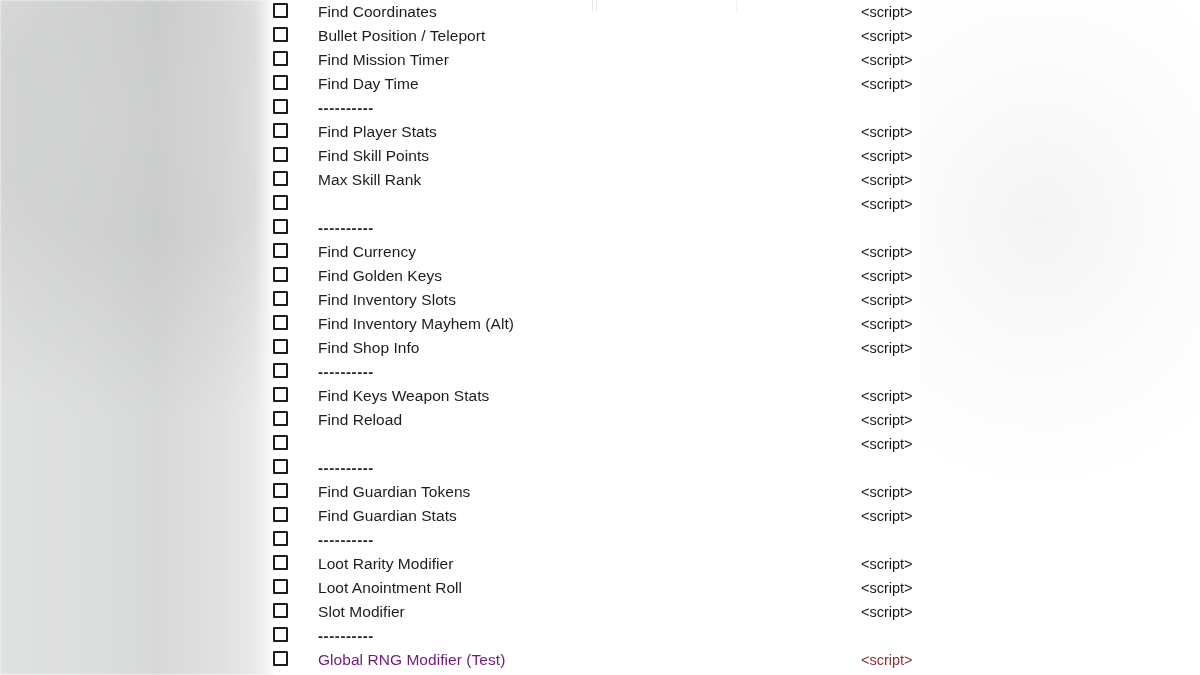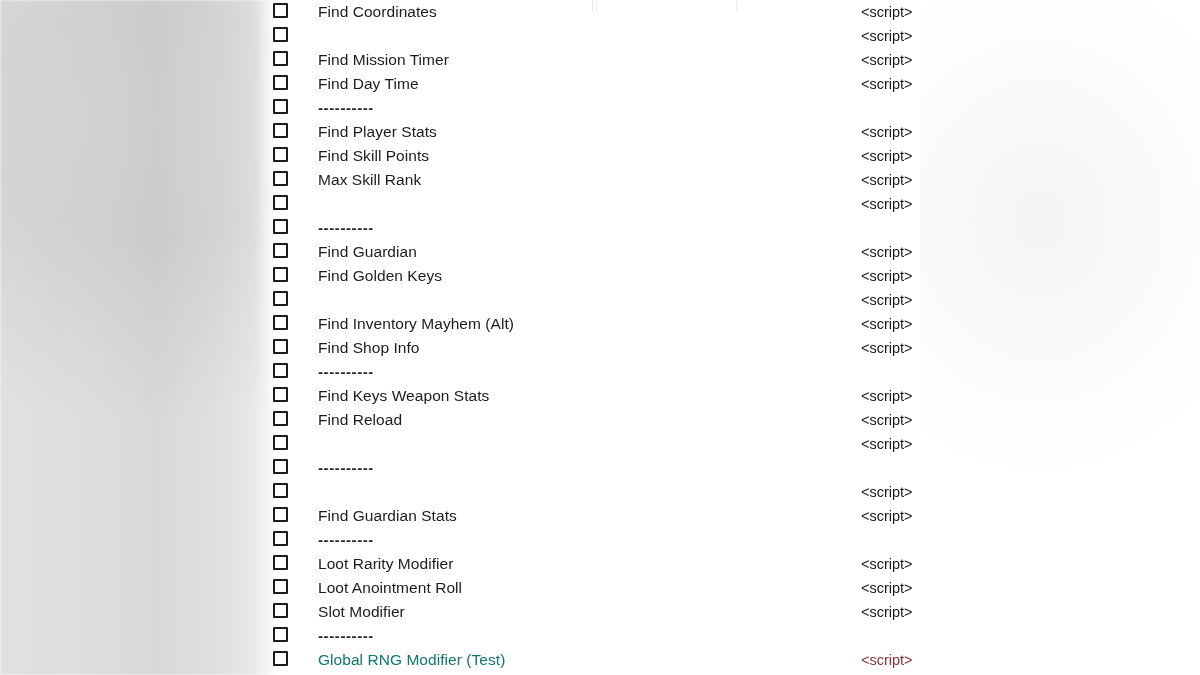--- a/index.html
+++ b/index.html
@@ -103,21 +103,21 @@
     color: #1c1c1c;
     white-space: nowrap;
     letter-spacing: 0.05px;
   }
   .label.sep {
     color: #262626;
     font-size: 15px;
     letter-spacing: 0.6px;
     font-weight: 600;
   }
-  .label.red { color: #0f766e; }
+  .label.red { color: #701a75; }
 
   .script {
     position: absolute;
     left: 861px;
     top: 0;
     font-size: 14.5px;
     color: #1a1a1a;
     white-space: nowrap;
   }
   .script.red { color: #8d3030; }
@@ -135,20 +135,21 @@
   <div class="col-tick t2" style="left:736px;"></div>
 
   <div id="list">
       <div class="row">
         <input type="checkbox" class="cb" style="">
         <span class="label">Find Coordinates</span>
         <span class="script">&lt;script&gt;</span>
       </div>
       <div class="row">
         <input type="checkbox" class="cb" style="">
+        <span class="label">Bullet Position / Teleport</span>
         <span class="script">&lt;script&gt;</span>
       </div>
       <div class="row">
         <input type="checkbox" class="cb" style="">
         <span class="label">Find Mission Timer</span>
         <span class="script">&lt;script&gt;</span>
       </div>
       <div class="row">
         <input type="checkbox" class="cb" style="">
         <span class="label">Find Day Time</span>
@@ -176,30 +177,31 @@
       <div class="row">
         <input type="checkbox" class="cb" style="">
         <span class="script">&lt;script&gt;</span>
       </div>
       <div class="row">
         <input type="checkbox" class="cb" style="">
         <span class="label sep">----------</span>
       </div>
       <div class="row">
         <input type="checkbox" class="cb" style="">
-        <span class="label">Find Guardian</span>
+        <span class="label">Find Currency</span>
         <span class="script">&lt;script&gt;</span>
       </div>
       <div class="row">
         <input type="checkbox" class="cb" style="">
         <span class="label">Find Golden Keys</span>
         <span class="script">&lt;script&gt;</span>
       </div>
       <div class="row">
         <input type="checkbox" class="cb" style="">
+        <span class="label">Find Inventory Slots</span>
         <span class="script">&lt;script&gt;</span>
       </div>
       <div class="row">
         <input type="checkbox" class="cb" style="">
         <span class="label">Find Inventory Mayhem (Alt)</span>
         <span class="script">&lt;script&gt;</span>
       </div>
       <div class="row">
         <input type="checkbox" class="cb" style="">
         <span class="label">Find Shop Info</span>
@@ -222,20 +224,21 @@
       <div class="row">
         <input type="checkbox" class="cb" style="">
         <span class="script">&lt;script&gt;</span>
       </div>
       <div class="row">
         <input type="checkbox" class="cb" style="">
         <span class="label sep">----------</span>
       </div>
       <div class="row">
         <input type="checkbox" class="cb" style="">
+        <span class="label">Find Guardian Tokens</span>
         <span class="script">&lt;script&gt;</span>
       </div>
       <div class="row">
         <input type="checkbox" class="cb" style="">
         <span class="label">Find Guardian Stats</span>
         <span class="script">&lt;script&gt;</span>
       </div>
       <div class="row">
         <input type="checkbox" class="cb" style="">
         <span class="label sep">----------</span>

